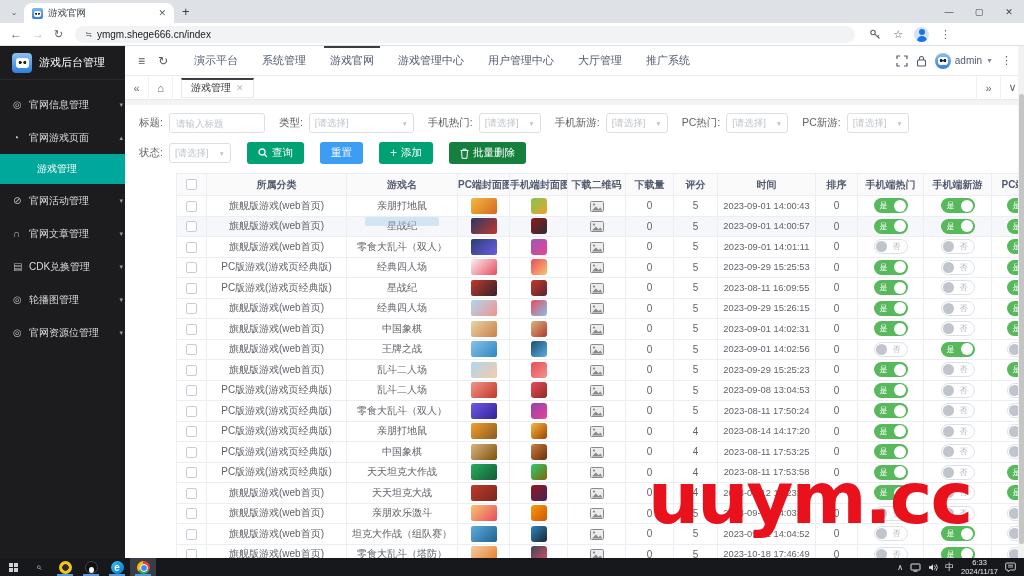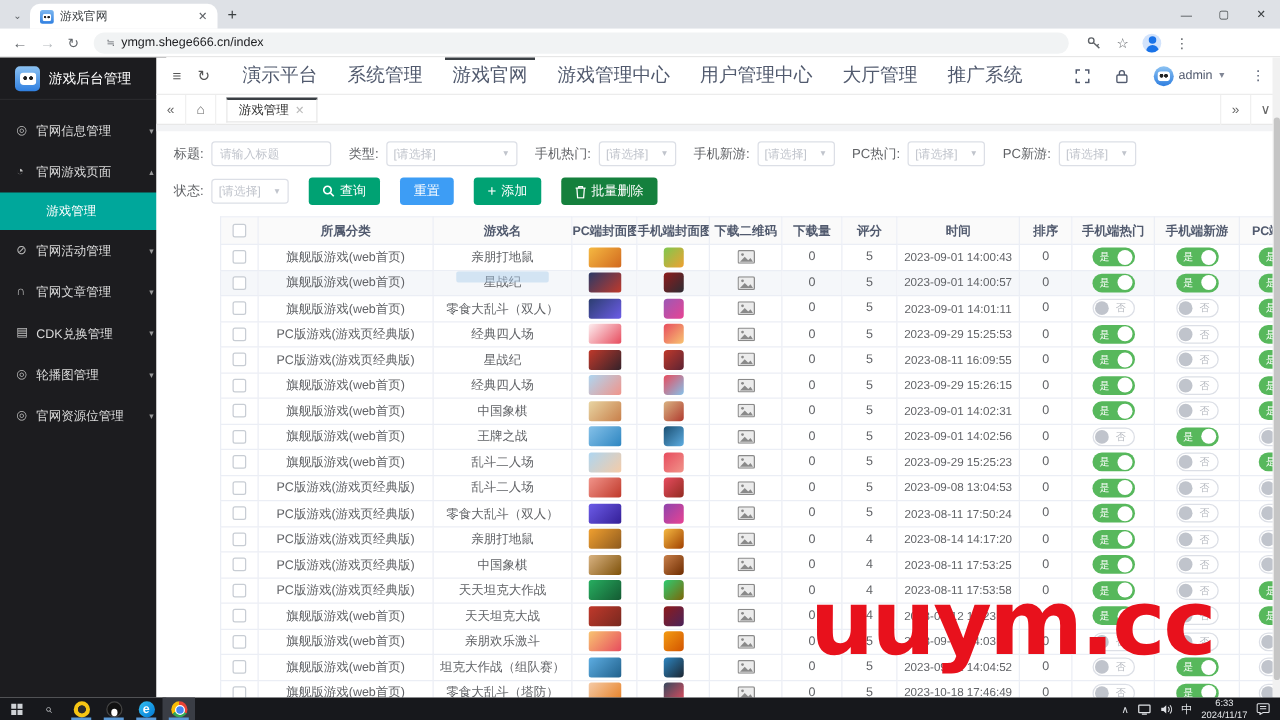--- a/index.html
+++ b/index.html
@@ -48,23 +48,23 @@
   .menu-item .mi-label { flex:1; font-size:10px; white-space:nowrap; }
   .menu-item .mi-arrow { font-size:7px; color:#9a9a9a; }
   .submenu { background:#131316; }
   .submenu-item { height:30px; display:flex; align-items:center; padding-left:37px; font-size:10px; color:#d4d4d4; cursor:pointer; }
   .submenu-item.active { background:#00a79b; color:#fff; }
 
   
   .app-header { position:absolute; left:125px; top:0; width:899px; height:30px; background:#fff; border-bottom:1px solid #ececec; display:flex; align-items:center; }
   .hdr-icon { color:#555; font-size:12px; margin-left:13px; }
   .top-nav { display:flex; margin-left:14px; height:30px; }
-  .nav-item { padding:0 12px; display:flex; align-items:center; font-size:15px; color:#515a6e; position:relative; cursor:pointer; }
+  .nav-item { padding:0 12px; display:flex; align-items:center; font-size:11px; color:#515a6e; position:relative; cursor:pointer; }
   .nav-item.active::before { content:""; position:absolute; top:0; left:6px; right:6px; height:2px; background:#3a3f44; }
-  .hdr-right { margin-left:auto; display:flex; align-items:center; gap:20px; padding-right:12px; }
+  .hdr-right { margin-left:auto; display:flex; align-items:center; gap:8px; padding-right:12px; }
   .hdr-right svg { display:block; }
   .user-chip { display:flex; align-items:center; gap:4px; }
   .user-chip .robot-avatar { width:16px; height:16px; border-radius:50%; }
   .user-chip .robot-avatar::after { left:3px; top:4px; width:10px; height:8px; }
   .user-name { font-size:10px; color:#515a6e; }
   .caret { font-size:7px; color:#808695; }
   .kebab { color:#515a6e; font-size:11px; }
 
   
   .tabs-bar { position:absolute; left:125px; top:30px; width:899px; height:24px; background:#fff; border-bottom:1px solid #e8e8e8; display:flex; align-items:center; }

